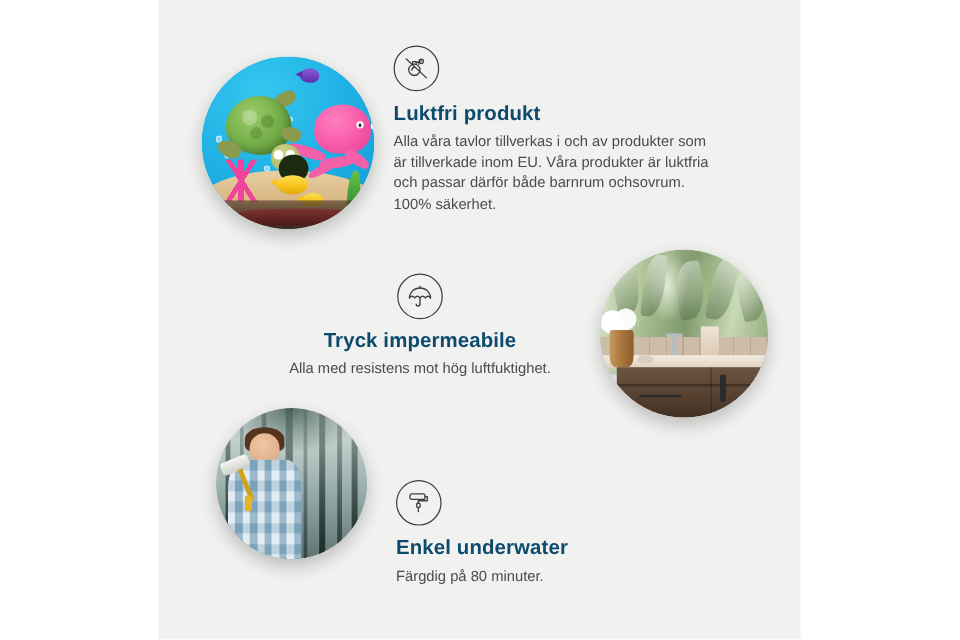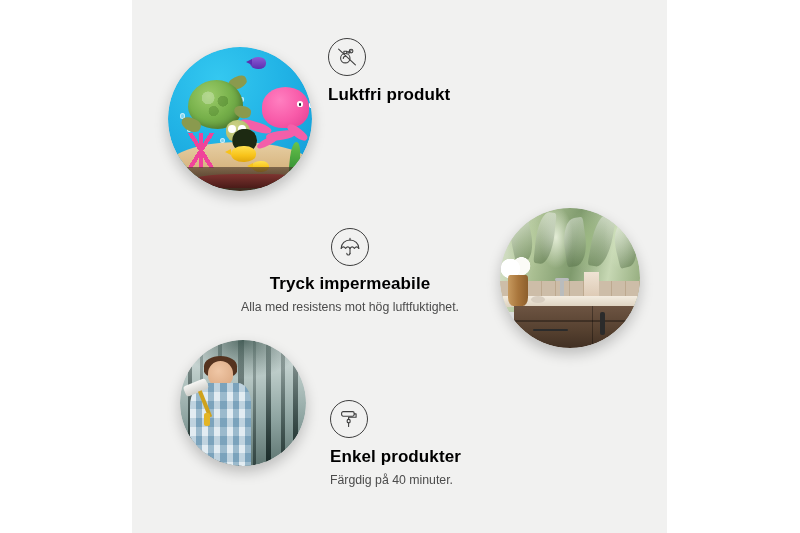--- a/index.html
+++ b/index.html
@@ -306,21 +306,21 @@
     width: 36px; height: 36px;
     border: 1.4px solid #3e3e3e;
     border-radius: 50%;
     display: flex; align-items: center; justify-content: center;
   }
   .icon-circle svg { display:block; }
 
   .feat-title {
     font-size: 17px;
     font-weight: 700;
-    color: #000000;
+    color: #0c4a6e;
     margin: 9px 0 5px 0;
     letter-spacing: .1px;
   }
   .feat-desc {
     font-size: 12.3px;
     line-height: 17.2px;
     color: #4b4b4b;
     margin: 0;
   }
 
@@ -428,20 +428,21 @@
           <path d="M5.6 13.2c0-2.6 2.1-4.7 4.7-4.7s4.7 2.1 4.7 4.7-2.1 4.7-4.7 4.7-4.7-2.1-4.7-4.7z"></path>
           <path d="M8.9 8.6V6.3h2.9v2.3"></path>
           <path d="M11.8 6.9h2.2v1.6"></path>
           <path d="M14 7.1l2.1-1.5"></path>
           <path d="M16.1 4.3c1 0 1.8.8 1.8 1.8s-.8 1.8-1.8 1.8-1.8-.8-1.8-1.8.8-1.8 1.8-1.8z"></path>
           <path d="M8.3 13.4c0-1.2 1-2.2 2.2-2.2"></path>
           <path d="M3.6 4.2L20.4 19.9"></path>
         </svg>
       </div>
       <div class="feat-title">Luktfri produkt</div>
+      <p class="feat-desc">Alla våra tavlor tillverkas i och av produkter som är tillverkade inom EU. Våra produkter är luktfria och passar därför både barnrum ochsovrum. 100% säkerhet.</p>
     </div>
 
     <div class="block block-2">
       <div class="icon-circle">
         <svg width="24" height="24" viewBox="0 0 24 24" fill="none" stroke="#3e3e3e" stroke-width="1.1" stroke-linecap="round" stroke-linejoin="round">
           <path d="M3.2 13.3C3.2 8.6 7.1 5 12 5s8.8 3.6 8.8 8.3"></path>
           <path d="M3.2 13.3c1.5-1.9 2.9-1.9 4.4 0 1.5-1.9 2.9-1.9 4.4 0 1.5-1.9 2.9-1.9 4.4 0 1.5-1.9 2.9-1.9 4.4 0"></path>
           <path d="M12 13.3v5.1"></path>
           <path d="M12 18.4c0 .9-.7 1.6-1.6 1.6s-1.6-.7-1.6-1.6"></path>
           <path d="M12 5V3.4"></path>
@@ -453,18 +454,18 @@
 
     <div class="block block-3">
       <div class="icon-circle">
         <svg width="24" height="24" viewBox="0 0 24 24" fill="none" stroke="#3e3e3e" stroke-width="1.1" stroke-linecap="round" stroke-linejoin="round">
           <rect x="4.6" y="4.6" width="12.6" height="4.6" rx="1.6"></rect>
           <path d="M17.2 6.9h1.9v3.4H11.6v2.1"></path>
           <rect x="10.2" y="12.4" width="2.9" height="3.4" rx="1"></rect>
           <path d="M11.6 15.8v3.6"></path>
         </svg>
       </div>
-      <div class="feat-title">Enkel produkter</div>
-      <p class="feat-desc">Färgdig på 40 minuter.</p>
+      <div class="feat-title">Enkel underwater</div>
+      <p class="feat-desc">Färgdig på 80 minuter.</p>
     </div>
 
   </div>
 </div>
 
 </body></html>

